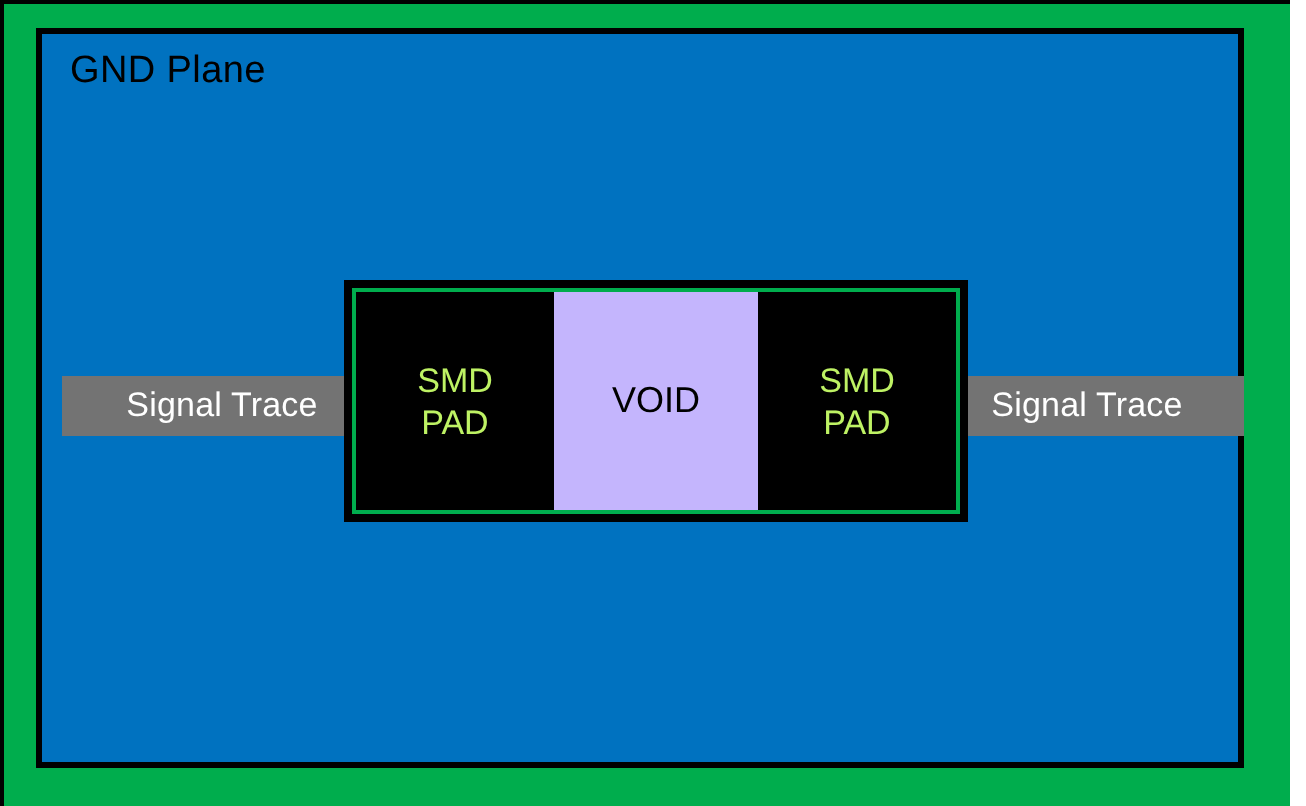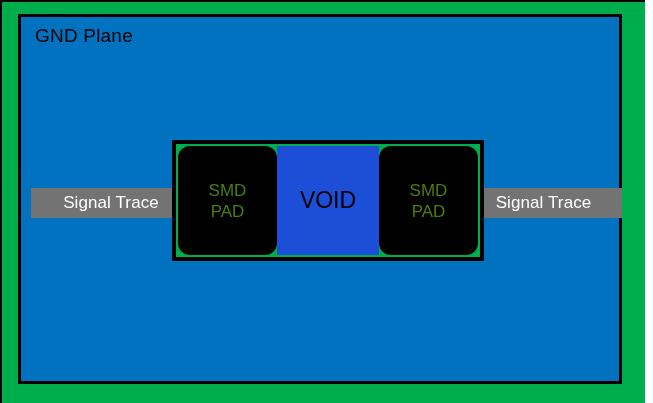--- a/index.html
+++ b/index.html
@@ -101,37 +101,36 @@
     box-sizing: border-box;
     border: 2px solid #00ad4d;
     display: flex;
     flex-direction: row;
     align-items: stretch;
   }
 
   .smd-pad {
     flex: 0 0 99px;
     background: #000000;
-    color: #4d7c0f;
+    color: #bef264;
     font-size: 17px;
     line-height: 21px;
     display: flex;
     flex-direction: column;
     align-items: center;
     justify-content: center;
     text-align: center;
-    border-radius: 12px;
   }
   .smd-pad .pad-line { display: block; }
 
   .void-region {
     flex: 1 1 auto;
-    background: #1d4ed8;
+    background: #c4b5fd;
     color: #000000;
-    font-size: 23px;
+    font-size: 18px;
     display: flex;
     align-items: center;
     justify-content: center;
     text-align: right;
   }
 </style>
 </head>
 <body>
 
 <div id="diagram">

